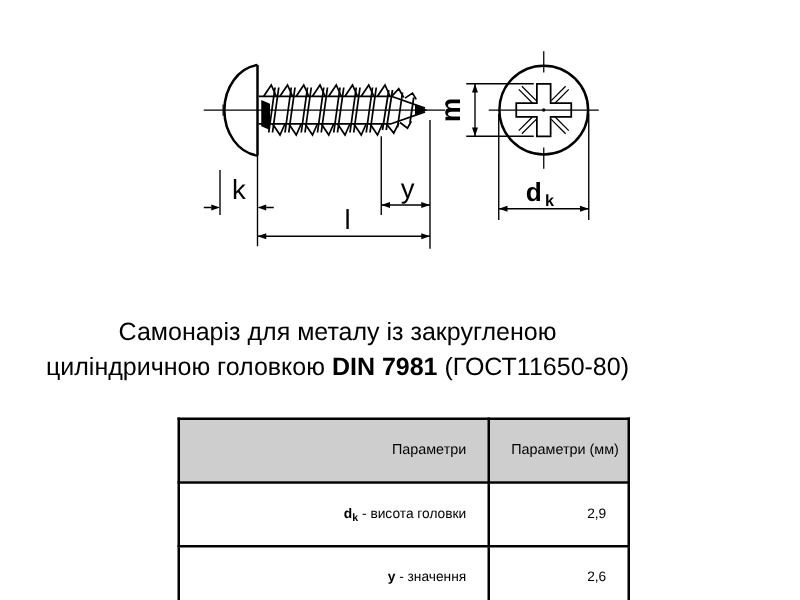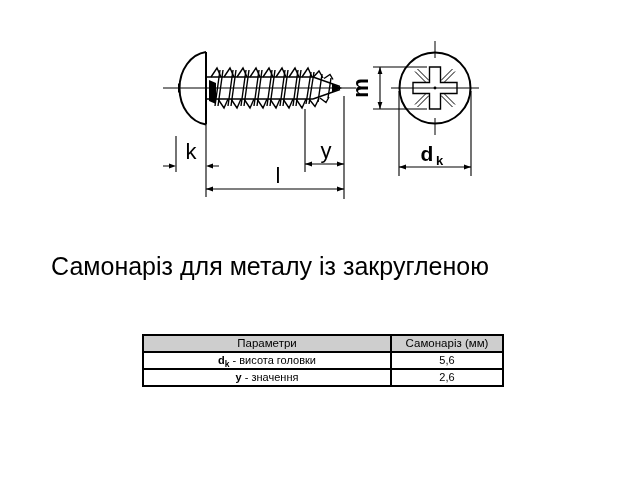--- a/index.html
+++ b/index.html
@@ -15,30 +15,30 @@
   .thin{stroke:#000;stroke-width:1;fill:none;}
   .dim{stroke:#000;stroke-width:1.1;fill:none;}
   .arrow{fill:#000;stroke:none;}
   .solid{fill:#000;stroke:none;}
   .dimlabel{font-family:"Liberation Sans","DejaVu Sans",sans-serif;font-size:22px;fill:#000;}
   .dimlabel-bold{font-family:"Liberation Sans","DejaVu Sans",sans-serif;font-size:21px;font-weight:bold;fill:#000;}
   .dimlabel-sub{font-family:"Liberation Sans","DejaVu Sans",sans-serif;font-size:13px;font-weight:bold;fill:#000;}
   
   #title{
     position:absolute;left:0;top:252px;width:540px;text-align:center;
-    font-size:25px;line-height:28px;color:#000;
+    font-size:20px;line-height:28px;color:#000;
   }
   #title b{font-weight:bold;}
   
   #spec-table{
     position:absolute;left:142px;top:334px;width:360px;
     border-collapse:collapse;table-layout:fixed;
   }
   #spec-table th,#spec-table td{
-    border:2px solid #000;padding:0;margin:0;text-align:center;vertical-align:middle;
+    border:2px solid #000;padding:17px;margin:0;text-align:right;vertical-align:middle;
     font-size:11px;line-height:13px;height:15px;overflow:hidden;white-space:nowrap;
   }
   #spec-table th{background:#cecece;font-weight:normal;font-size:11.5px;}
   #spec-table .col-param{width:248px;}
   #spec-table .col-value{width:112px;}
   #spec-table .letter{font-weight:bold;}
   #spec-table sub{font-weight:bold;font-size:8.5px;line-height:0;}
   #spec-table .bold{font-weight:bold;}
 </style>
 </head>
@@ -129,37 +129,38 @@
       <path class="dim" d="M399,167 H471"></path>
       <path class="arrow" d="M399,167 L406,164.6 L406,169.4 Z"></path>
       <path class="arrow" d="M471,167 L464,164.6 L464,169.4 Z"></path>
       <text class="dimlabel-bold" x="427" y="161" text-anchor="middle">d</text>
       <text class="dimlabel-sub" x="436" y="165">k</text>
     </g>
   </svg>
 
   <div id="title">
     <div><span>Самонаріз для металу із закругленою</span></div>
+    <div><span>циліндричною головкою </span><b>DIN 7981</b><span> (ГОСТ11650-80)</span></div>
   </div>
 
   <table id="spec-table">
     <colgroup>
         <col class="col-param">
         <col class="col-value">
       </colgroup>
     <thead>
       <tr>
         <th>Параметри</th>
-        <th>Самонаріз (мм)</th>
+        <th>Параметри (мм)</th>
       </tr>
     </thead>
     <tbody>
       <tr>
         <td><span class="letter">d</span><sub>k</sub><span> - висота головки</span></td>
-        <td>5,6</td>
+        <td>2,9</td>
       </tr>
       <tr>
         <td><span class="letter">y</span><sub></sub><span> - значення</span></td>
         <td>2,6</td>
       </tr>
     </tbody>
   </table>
 
 </div>
 

